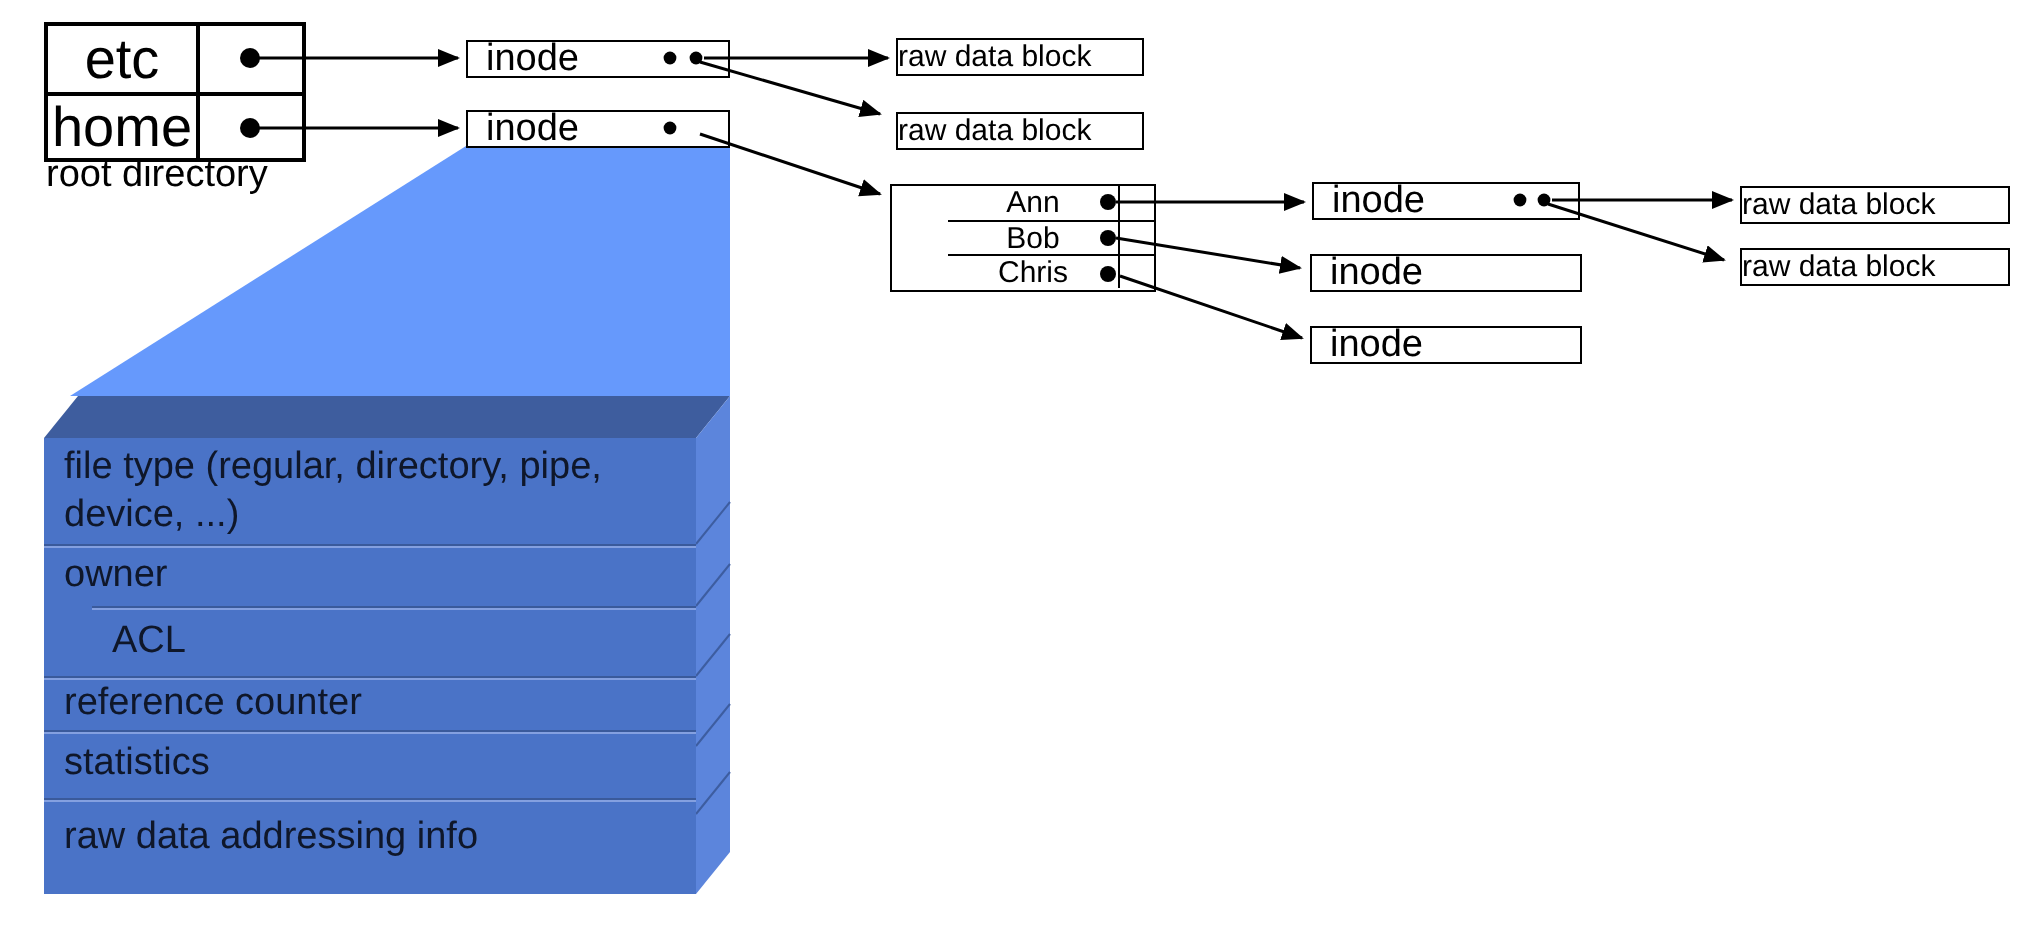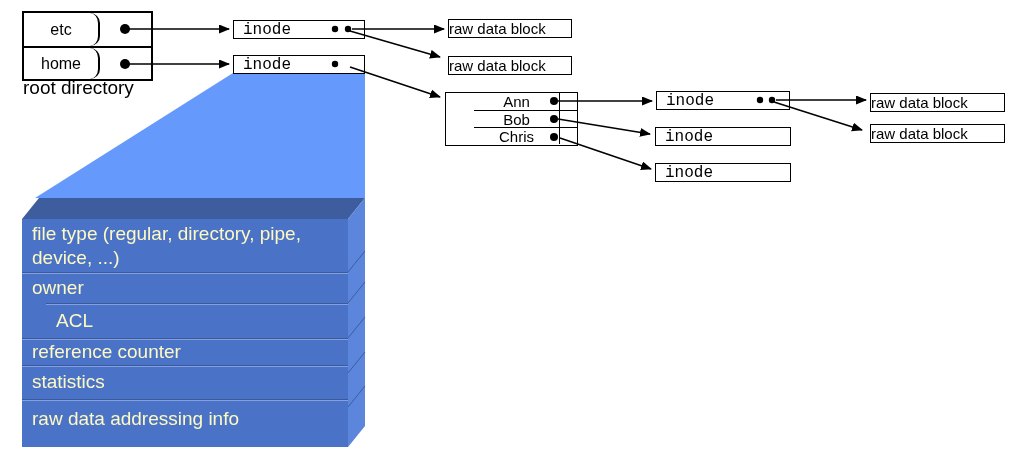--- a/index.html
+++ b/index.html
@@ -13,25 +13,25 @@
 
   .box{position:absolute;background:#fff;border:1.5px solid #000;box-sizing:border-box;z-index:1;}
   .flex-c{display:flex;align-items:center;}
   .just-c{justify-content:flex-start;}
 
   
   #root-table{left:22px;top:11px;width:131px;height:70px;border-width:2px;}
   #root-table .row{display:flex;height:33px;box-sizing:border-box;}
   #root-table .row + .row{border-top:2px solid #000;}
   #root-table .name-cell{width:76px;border-right:2px solid #000;box-sizing:border-box;
-    display:flex;align-items:center;justify-content:center;font-size:16px;border-radius:10px;}
+    display:flex;align-items:center;justify-content:center;font-size:28px;}
   .caption{position:absolute;left:23px;top:77px;font-size:19px;z-index:1;}
 
   
-  .inode-box{height:19px;font-size:16px;font-family:Liberation Mono, monospace;}
+  .inode-box{height:19px;font-size:19px;}
   .inode-box .lbl{padding-left:9px;}
   .rdb-box{height:19px;font-size:15px;}
 
   #inode-top-1{left:233px;top:20px;width:132px;}
   #inode-top-2{left:233px;top:55px;width:132px;}
   #rdb-top-1{left:448px;top:19px;width:124px;}
   #rdb-top-2{left:448px;top:56px;width:124px;}
 
   
   #home-table{left:445px;top:92px;width:133px;height:54px;padding-left:28px;}
@@ -42,21 +42,21 @@
 
   #inode-a{left:656px;top:91px;width:134px;}
   #inode-b{left:655px;top:127px;width:136px;}
   #inode-c{left:655px;top:163px;width:136px;}
   #rdb-r-1{left:870px;top:93px;width:135px;}
   #rdb-r-2{left:870px;top:124px;width:135px;}
 
   
   #slab-front{position:absolute;left:22px;top:219px;width:326px;height:228px;
     background:#4A73C7;z-index:2;box-sizing:border-box;}
-  #slab-front .field{box-sizing:border-box;color:#fef9c3;font-size:19px;line-height:1.28;
+  #slab-front .field{box-sizing:border-box;color:#0f172a;font-size:19px;line-height:1.28;
     padding:0 8px 0 10px;display:flex;align-items:center;}
   #slab-front .field + .field{border-top:1px solid #3a5a9b;box-shadow:inset 0 1px 0 #84a0e0;}
   #slab-front .f0{height:53px;align-items:flex-start;padding-top:3px;display:block;}
   #slab-front .f1{height:31px;}
   #slab-front .f2{height:35px;margin-left:24px;}
   #slab-front .f3{height:27px;}
   #slab-front .f4{height:34px;}
   #slab-front .f5{height:40px;text-align:center;}
 </style>
 </head>

